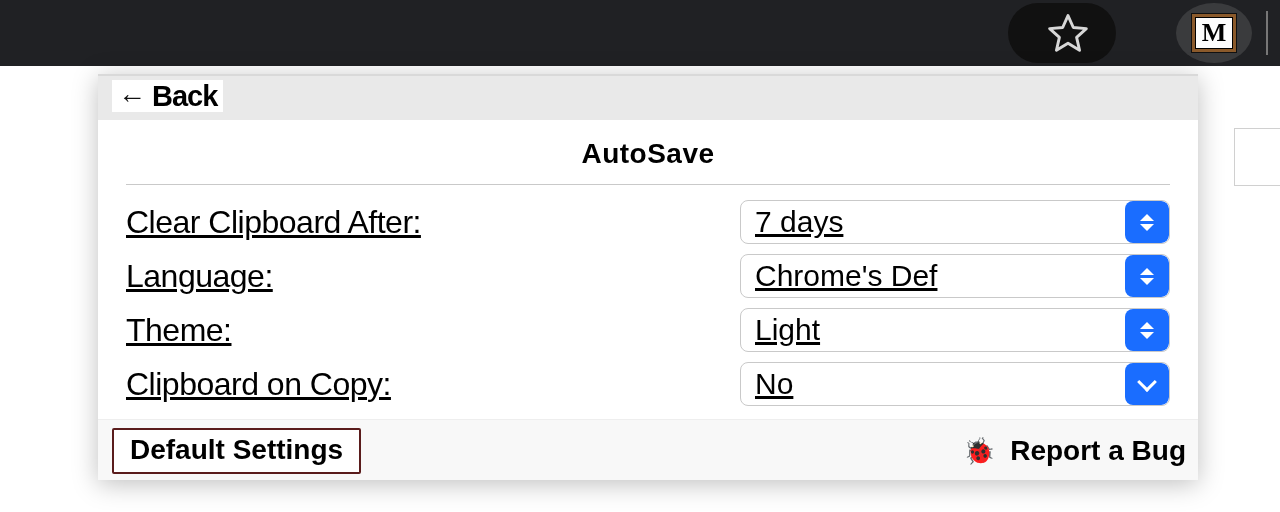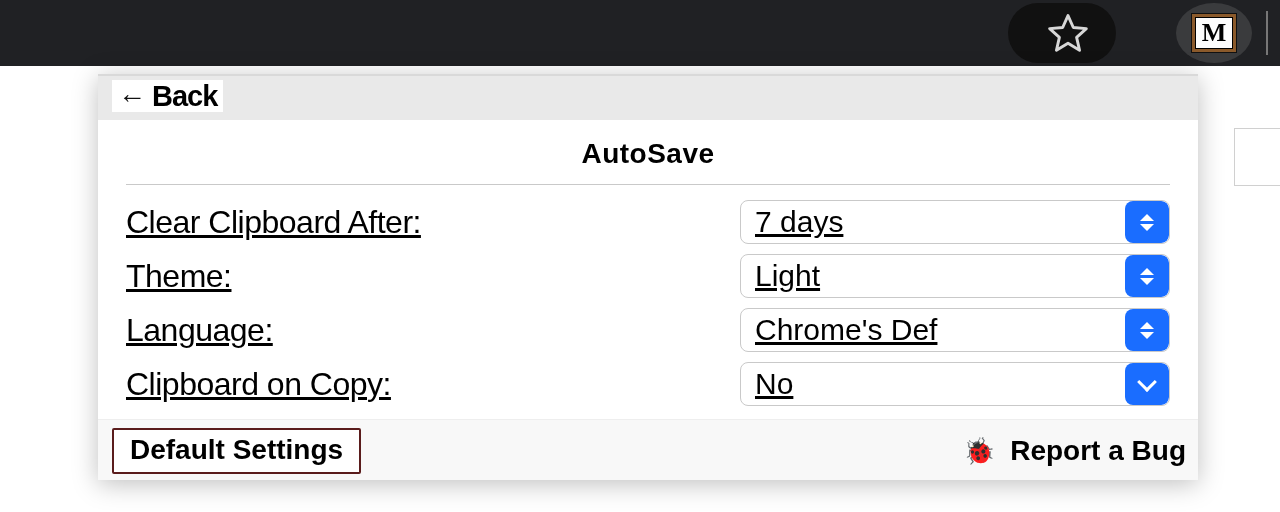--- a/index.html
+++ b/index.html
@@ -236,34 +236,34 @@
       <div class="select">
         <div class="select-val">7 days</div>
         <div class="select-btn">
           <div class="chev up"></div>
             <div class="chev dn"></div>
         </div>
       </div>
     </div>
 
     <div class="row">
+      <div class="row-label">Language:</div>
+      <div class="select">
+        <div class="select-val">Chrome's Def</div>
+        <div class="select-btn">
+          <div class="chev up"></div>
+            <div class="chev dn"></div>
+        </div>
+      </div>
+    </div>
+
+    <div class="row">
       <div class="row-label">Theme:</div>
       <div class="select">
         <div class="select-val">Light</div>
-        <div class="select-btn">
-          <div class="chev up"></div>
-            <div class="chev dn"></div>
-        </div>
-      </div>
-    </div>
-
-    <div class="row">
-      <div class="row-label">Language:</div>
-      <div class="select">
-        <div class="select-val">Chrome's Def</div>
         <div class="select-btn">
           <div class="chev up"></div>
             <div class="chev dn"></div>
         </div>
       </div>
     </div>
 
     <div class="row">
       <div class="row-label">Clipboard on Copy:</div>
       <div class="select single">

